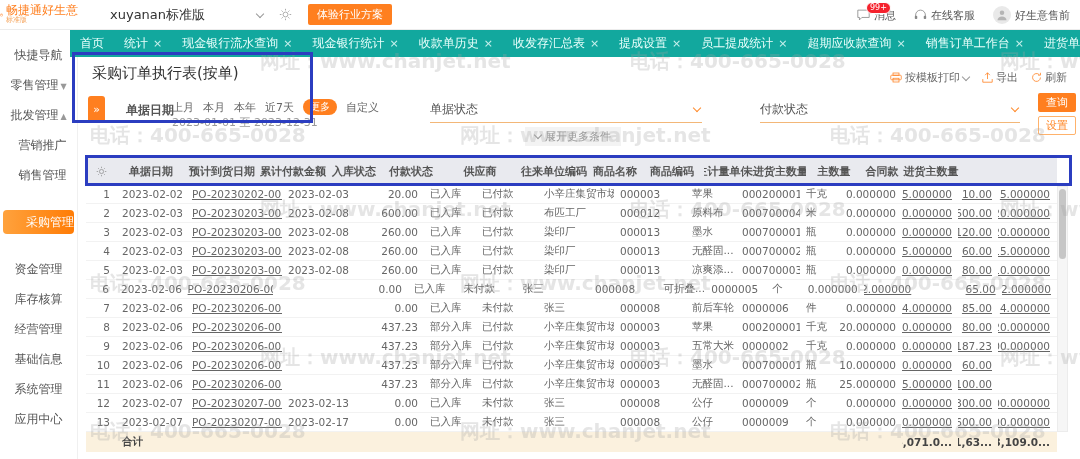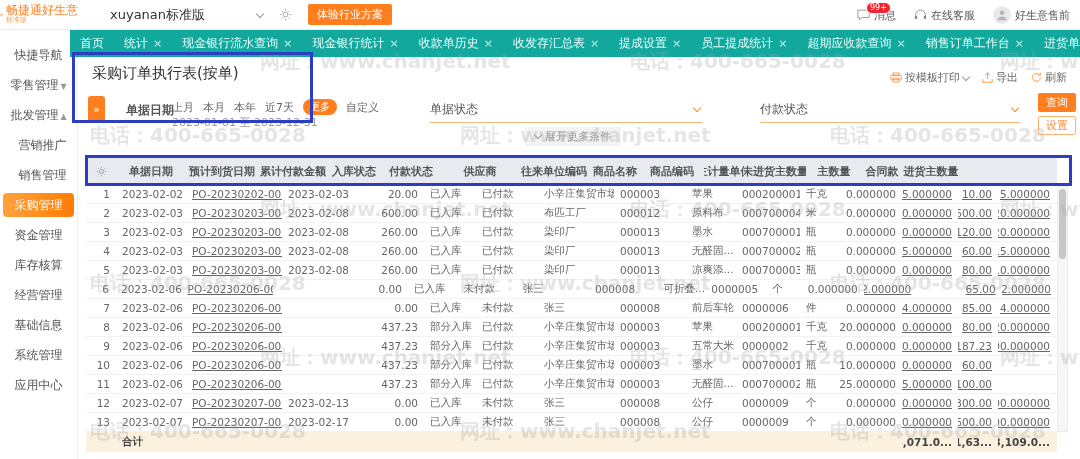--- a/index.html
+++ b/index.html
@@ -23,21 +23,21 @@
 
   
   .tabstrip { position:absolute; top:30px; left:70px; right:0; height:27px; background:#12a89e; display:flex; align-items:stretch; z-index:10; overflow:hidden; }
   .tab { display:flex; align-items:center; padding:0 10px; color:#eafffc; font-size:12px; white-space:nowrap; cursor:pointer; }
   .tab-x { margin-left:5px; font-size:11px; opacity:.85; }
 
   
   .sidebar { position:absolute; top:30px; left:0; bottom:0; width:78px; background:#fff; border-right:1px solid #f0f0f0; padding-top:10px; z-index:5; }
   .side-item { height:30px; line-height:30px; text-align:center; font-size:12px; color:#555; cursor:pointer; white-space:nowrap; }
   .side-item .arr { font-size:8px; color:#999; margin-left:2px; }
-  .side-item.active { background:linear-gradient(90deg,#ffa23d,#ff7c05); color:#fff; height:24px; line-height:24px; margin:3px 3px; border-radius:4px; }
+  .side-item.active { background:linear-gradient(90deg,#ffa23d,#ff7c05); color:#fff; height:24px; line-height:24px; margin:20px 3px; border-radius:4px;text-align:right; }
 
   
   .content { position:absolute; top:57px; left:78px; right:0; bottom:0; background:#fff; }
   .page-title { position:absolute; left:14px; top:7px; font-size:15px; color:#333; }
   .top-tools { position:absolute; left:812px; top:13px; display:flex; align-items:center; gap:13px; font-size:11px; color:#666; }
   .tool { display:flex; align-items:center; gap:3px; cursor:pointer; white-space:nowrap; }
 
   .expand-btn { position:absolute; left:10px; top:39px; width:17px; height:27px; background:#ff7f1f; color:#fff; border-radius:3px; display:flex; align-items:center; justify-content:center; font-size:11px; cursor:pointer; }
   .date-label { position:absolute; left:48px; top:45px; font-size:12px; color:#555; font-weight:bold; }
   .date-opts { position:absolute; left:94px; top:42px; display:flex; align-items:center; gap:9px; font-size:11px; color:#666; }

